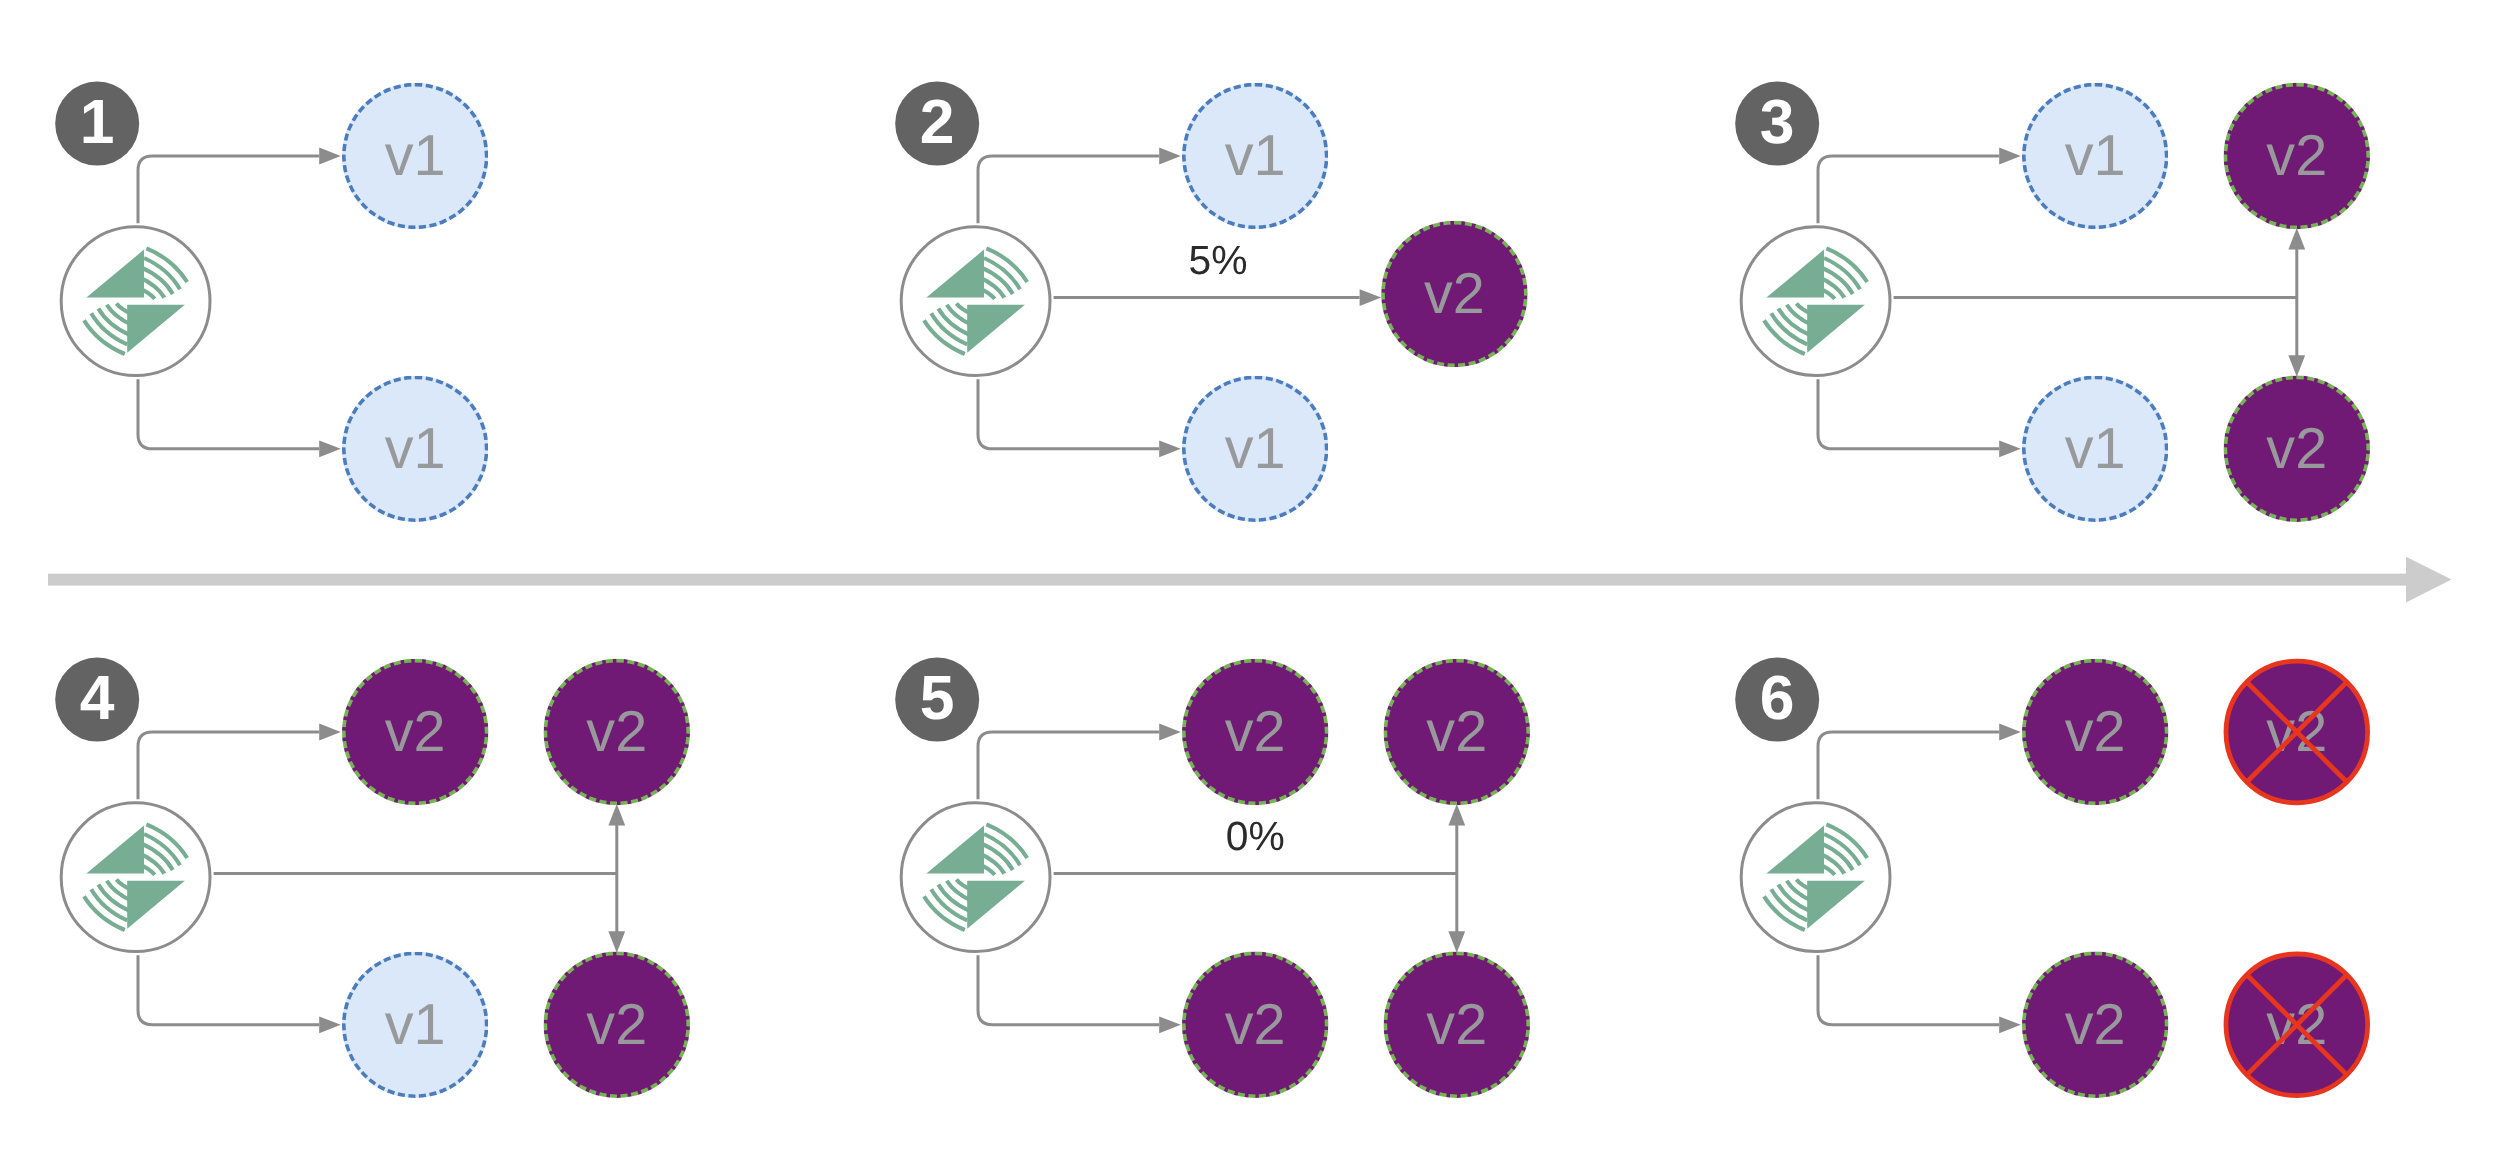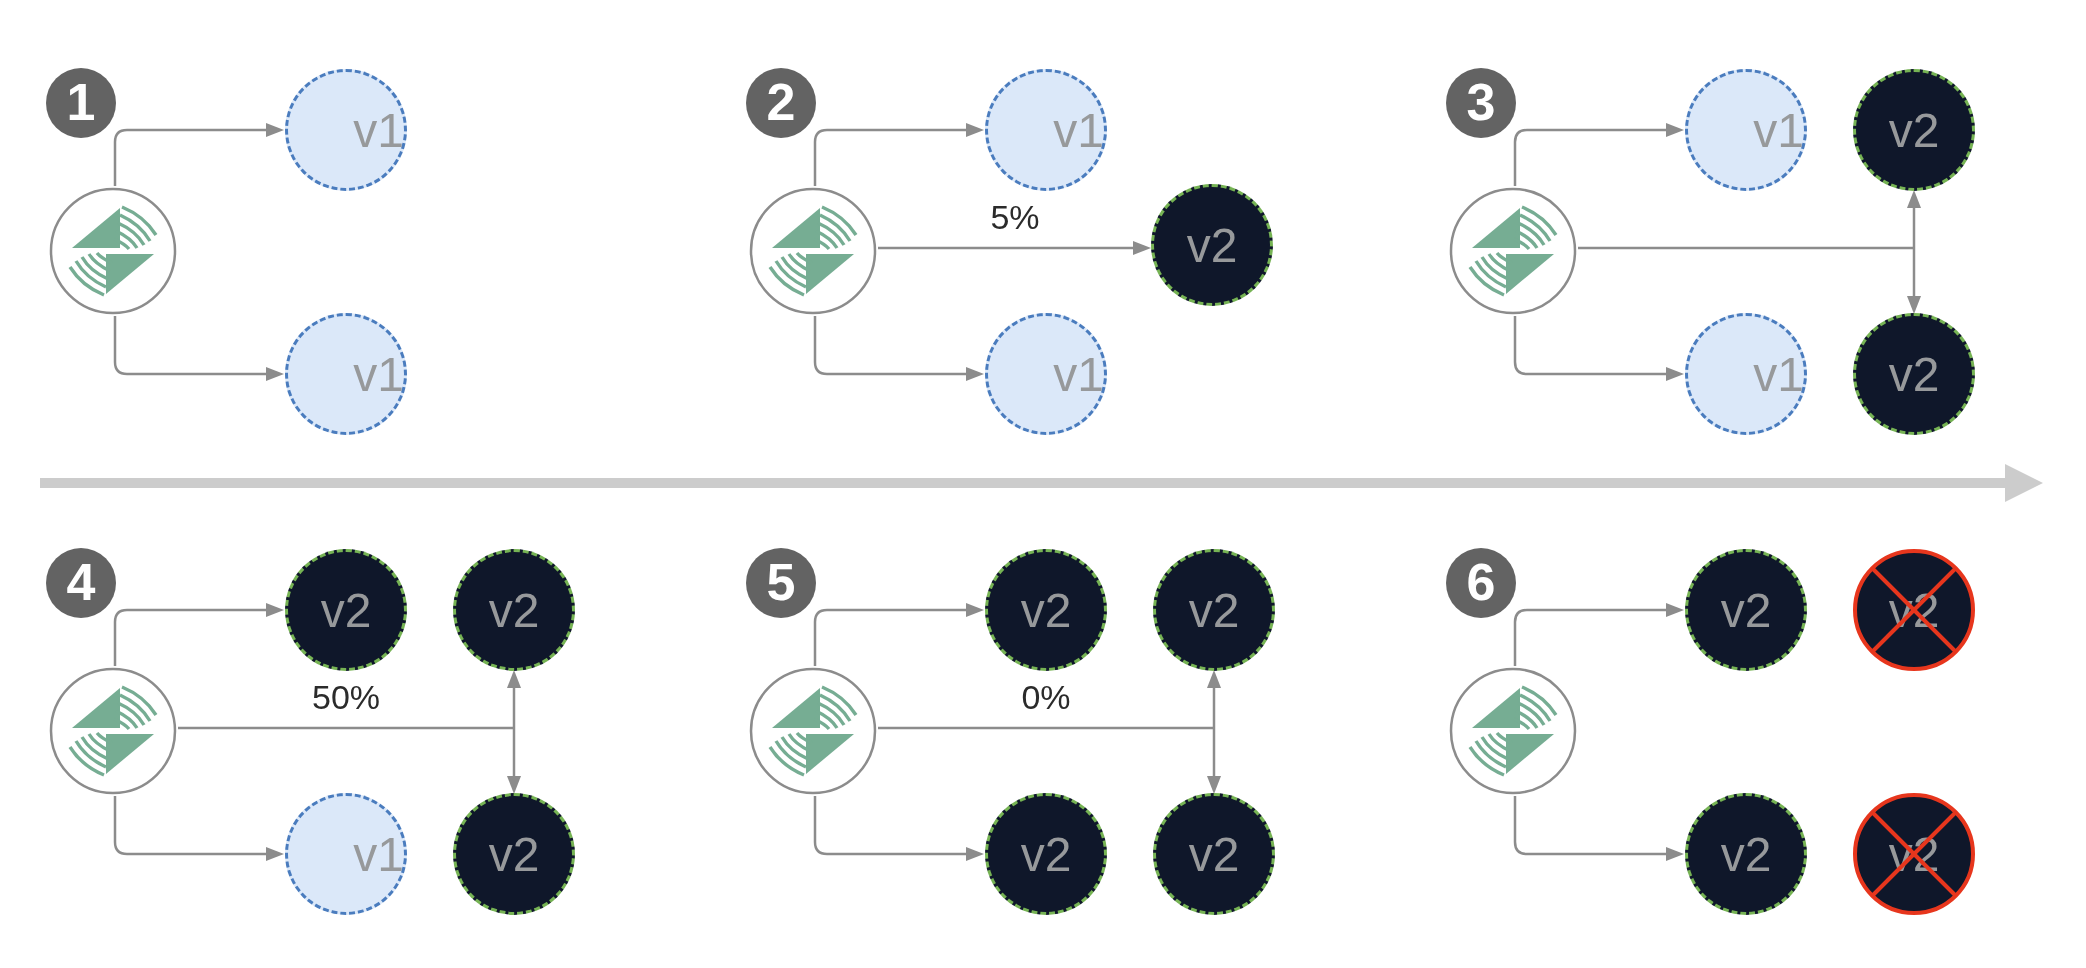--- a/index.html
+++ b/index.html
@@ -16,22 +16,22 @@
     background:#636363;color:#ffffff;font-size:52px;font-weight:bold;
     display:flex;align-items:center;justify-content:center;padding-bottom:3px;box-sizing:border-box;
   }
   .logo{position:absolute;left:48px;top:186px;}
   .fe{fill:none;stroke-width:3.4px;stroke-linecap:butt;}
   .node{
     position:absolute;width:122px;height:122px;border-radius:50%;box-sizing:border-box;
     display:flex;align-items:center;justify-content:center;
     font-size:48px;color:#97999b;
   }
-  .node.v1{background:#dbe8f9;border:3px dashed #4a7cbe;justify-content:flex-end;}
-  .node.v2{background:#0f172a;border:3px dashed #76b354;}
+  .node.v1{background:#dbe8f9;border:3px dashed #4a7cbe;}
+  .node.v2{background:#701a75;border:3px dashed #76b354;}
   .node.removed{border:4px solid #e7361d;}
   .node.removed::before,
   .node.removed::after{
     content:"";position:absolute;left:50%;top:50%;width:118px;height:4px;
     background:#e7361d;transform:translate(-50%,-50%) rotate(45deg);
   }
   .node.removed::after{transform:translate(-50%,-50%) rotate(-45deg);}
   .traffic{
     position:absolute;width:240px;top:198px;text-align:center;
     font-size:34px;color:#2b2b2b;
@@ -195,21 +195,20 @@
       </g>
       <g fill="#76ad93" stroke="#76ad93" transform="rotate(180 65 65)">
         <path d="M24,62 L72,22 L72,62 Z" stroke="none"></path>
         <path class="fe" d="M74,21 Q96,30 108,49"></path>
         <path class="fe" d="M72,29 Q92,38 102,55"></path>
         <path class="fe" d="M70,37 Q88,45 96,59"></path>
         <path class="fe" d="M68,45 Q83,52 89,62"></path>
         <path class="fe" d="M66,53 Q77,58 81,63"></path>
       </g>
     </svg>
-    <div class="traffic" style="left:226px;">50%</div>
     <div class="node v2" style="left:285px;top:69px;">
       <span>v2</span>
     </div>
     <div class="node v2" style="left:453px;top:69px;">
       <span>v2</span>
     </div>
     <div class="node v1" style="left:285px;top:313px;">
       <span>v1</span>
     </div>
     <div class="node v2" style="left:453px;top:313px;">

